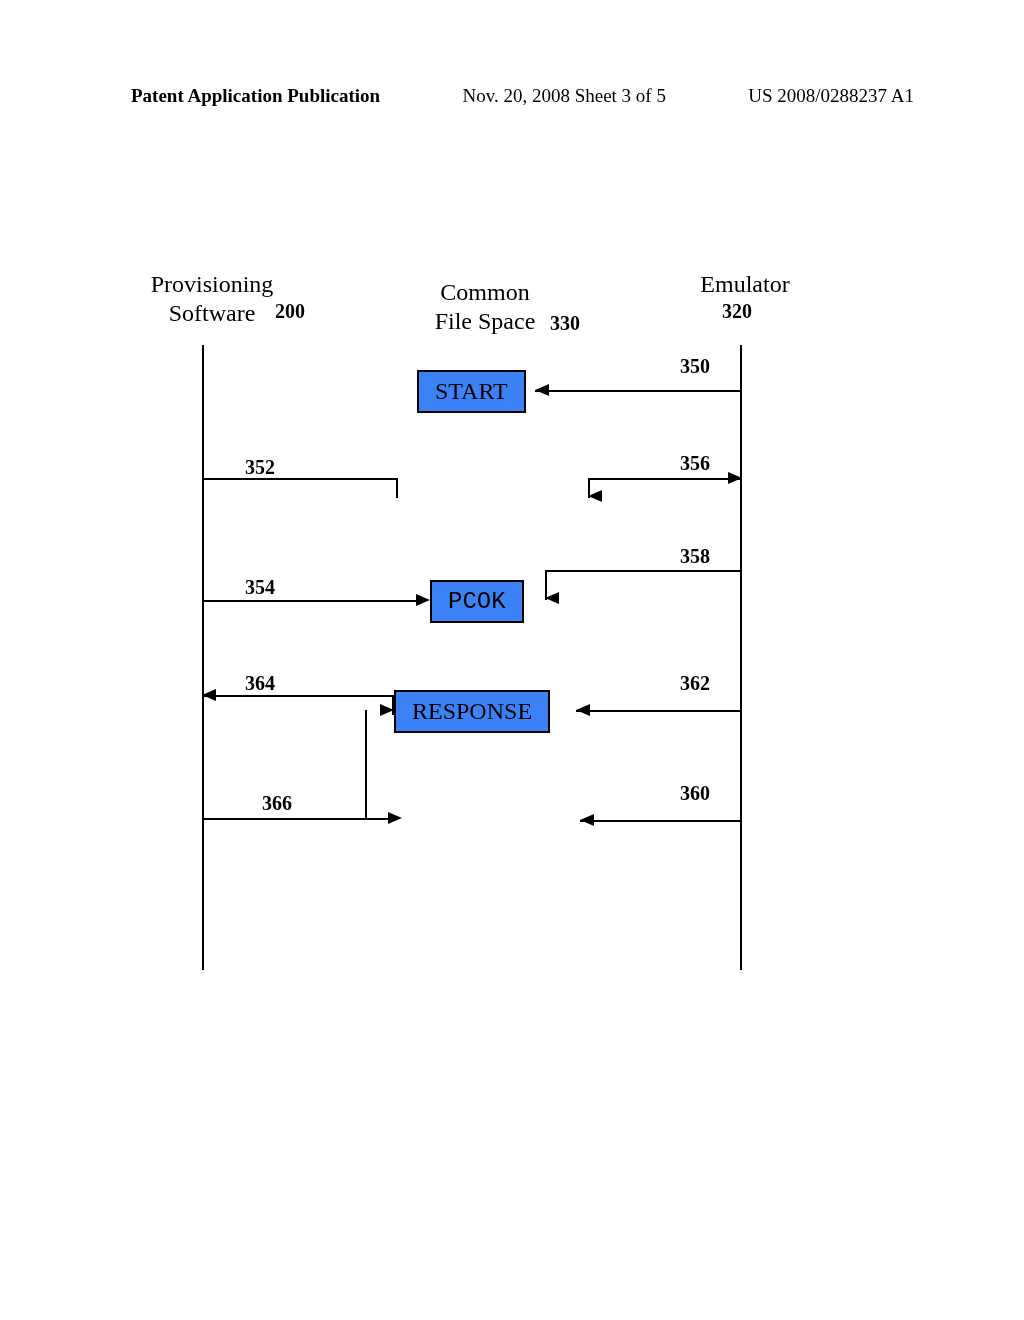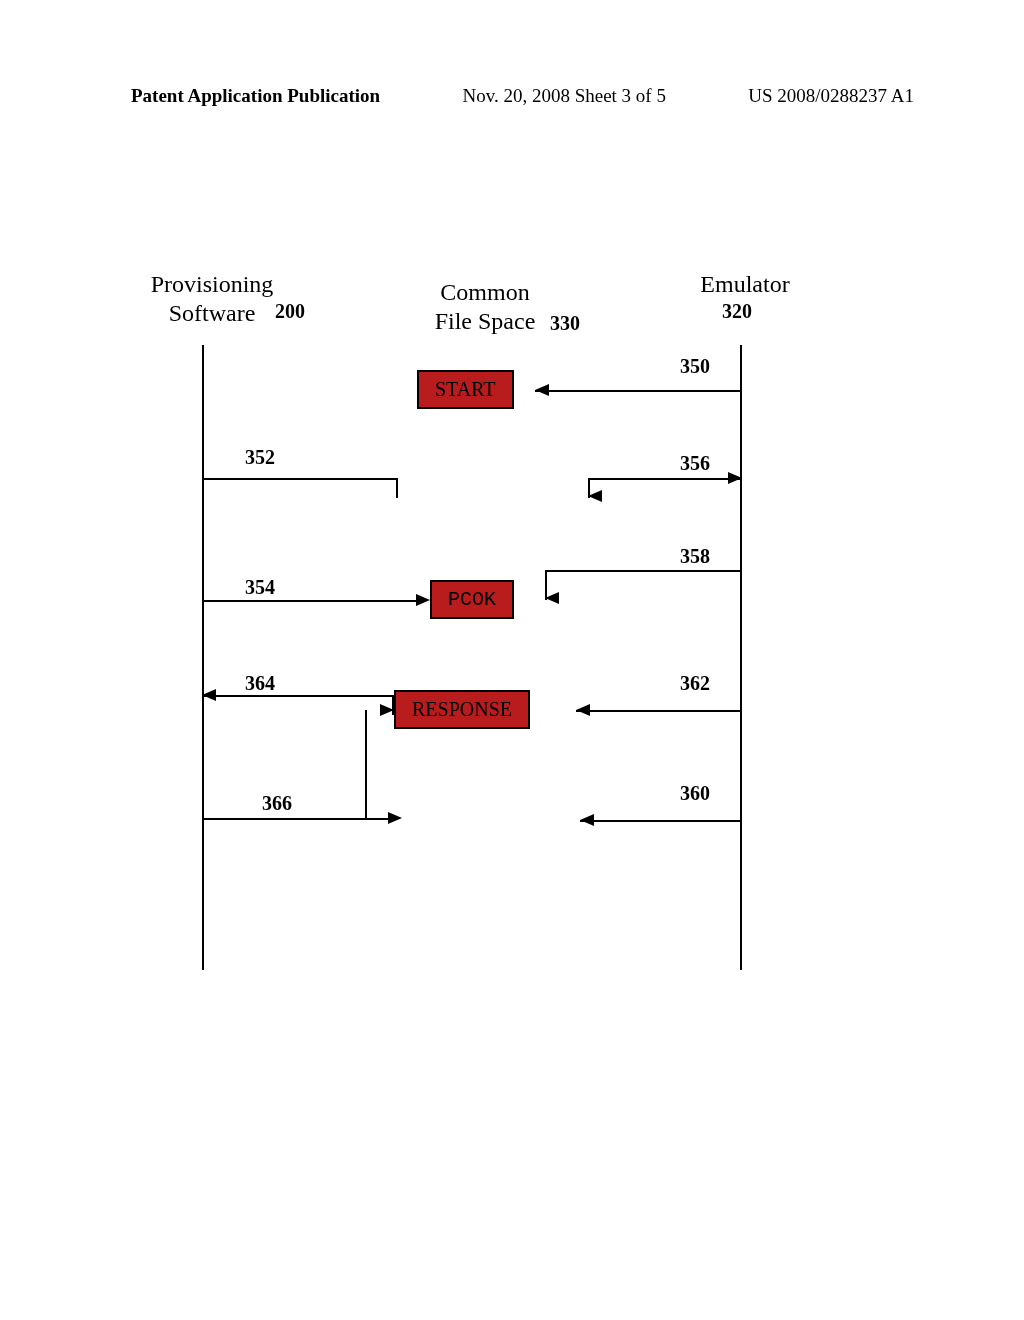--- a/index.html
+++ b/index.html
@@ -46,22 +46,22 @@
       line-height: 1.2;
     }
     .label-num {
       position: absolute;
       font-size: 20px;
       font-weight: bold;
     }
     .box {
       position: absolute;
       border: 2px solid black;
-      background: #b91c1c;
-      font-size: 20px;
+      background: #3b82f6;
+      font-size: 24px;
       display: flex;
       align-items: center;
       justify-content: center;
       padding: 6px 16px;
     }
     .lifeline {
       position: absolute;
       width: 2px;
       background: black;
     }
@@ -127,21 +127,21 @@
     <div class="lifeline" style="left: 600px; top: 75px; height: 625px;"></div>
 
     <div class="box" style="left: 277px; top: 100px;">START</div>
     <div class="hline" style="left: 395px; top: 120px; width: 205px;"></div>
     <div class="arrow-left" style="left: 395px; top: 114px;"></div>
     <div class="label-num" style="left: 540px; top: 85px;">350</div>
 
 
     <div class="hline" style="left: 64px; top: 208px; width: 194px;"></div>
     <div class="vline" style="left: 256px; top: 208px; height: 20px;"></div>
-    <div class="label-num" style="left: 105px; top: 176px; text-align: right;">352</div>
+    <div class="label-num" style="left: 105px; top: 186px; text-align: right;">352</div>
 
     <div class="hline" style="left: 450px; top: 208px; width: 150px;"></div>
     <div class="vline" style="left: 448px; top: 208px; height: 20px;"></div>
     <div class="arrow-left" style="left: 448px; top: 220px;"></div>
     <div class="arrow-right" style="left: 588px; top: 202px;"></div>
     <div class="label-num" style="left: 540px; top: 182px;">356</div>
 
     <div class="box" style="left: 290px; top: 310px; font-family: Liberation Mono, monospace;">PCOK</div>
 
     <div class="hline" style="left: 64px; top: 330px; width: 212px;"></div>

